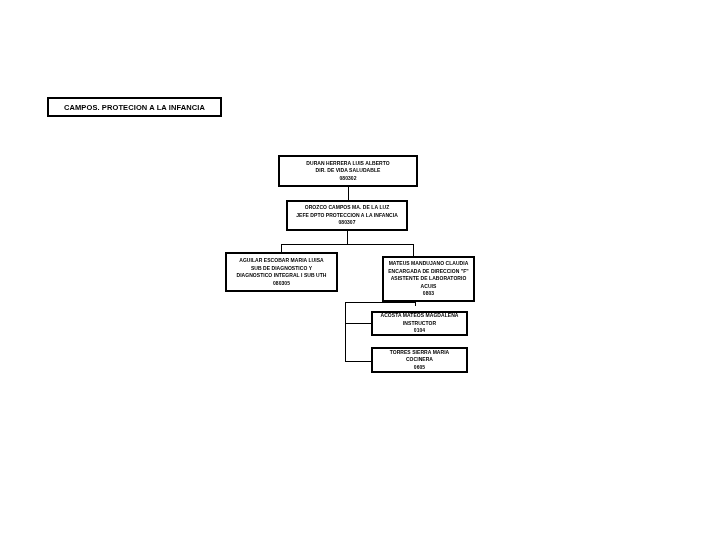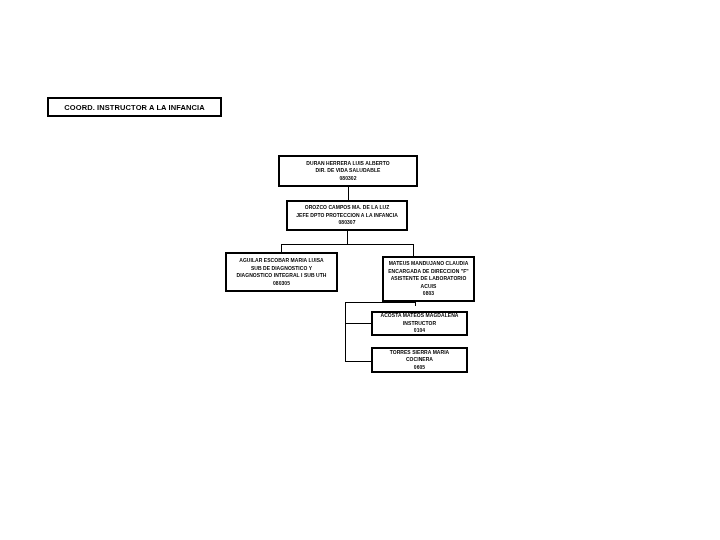--- a/index.html
+++ b/index.html
@@ -96,21 +96,21 @@
   #c-spine { left: 345px; top: 302px; height: 60px; }
   #c-branch-5 { left: 345px; top: 323px; width: 26px; }
   #c-branch-6 { left: 345px; top: 361px; width: 26px; }
 </style>
 </head>
 <body>
 
 <div id="canvas">
 
   <div class="title-box">
-    <span class="title-text">COORD. INSTRUCTOR A LA INFANCIA</span>
+    <span class="title-text">CAMPOS. PROTECION A LA INFANCIA</span>
   </div>
 
   <div class="conn v" id="c-trunk-1"></div>
 
   <div class="conn v" id="c-trunk-2"></div>
   <div class="conn h" id="c-split-bar"></div>
   <div class="conn v" id="c-drop-left"></div>
   <div class="conn v" id="c-drop-right"></div>
 
   <div class="conn h" id="c-spine-top"></div>

